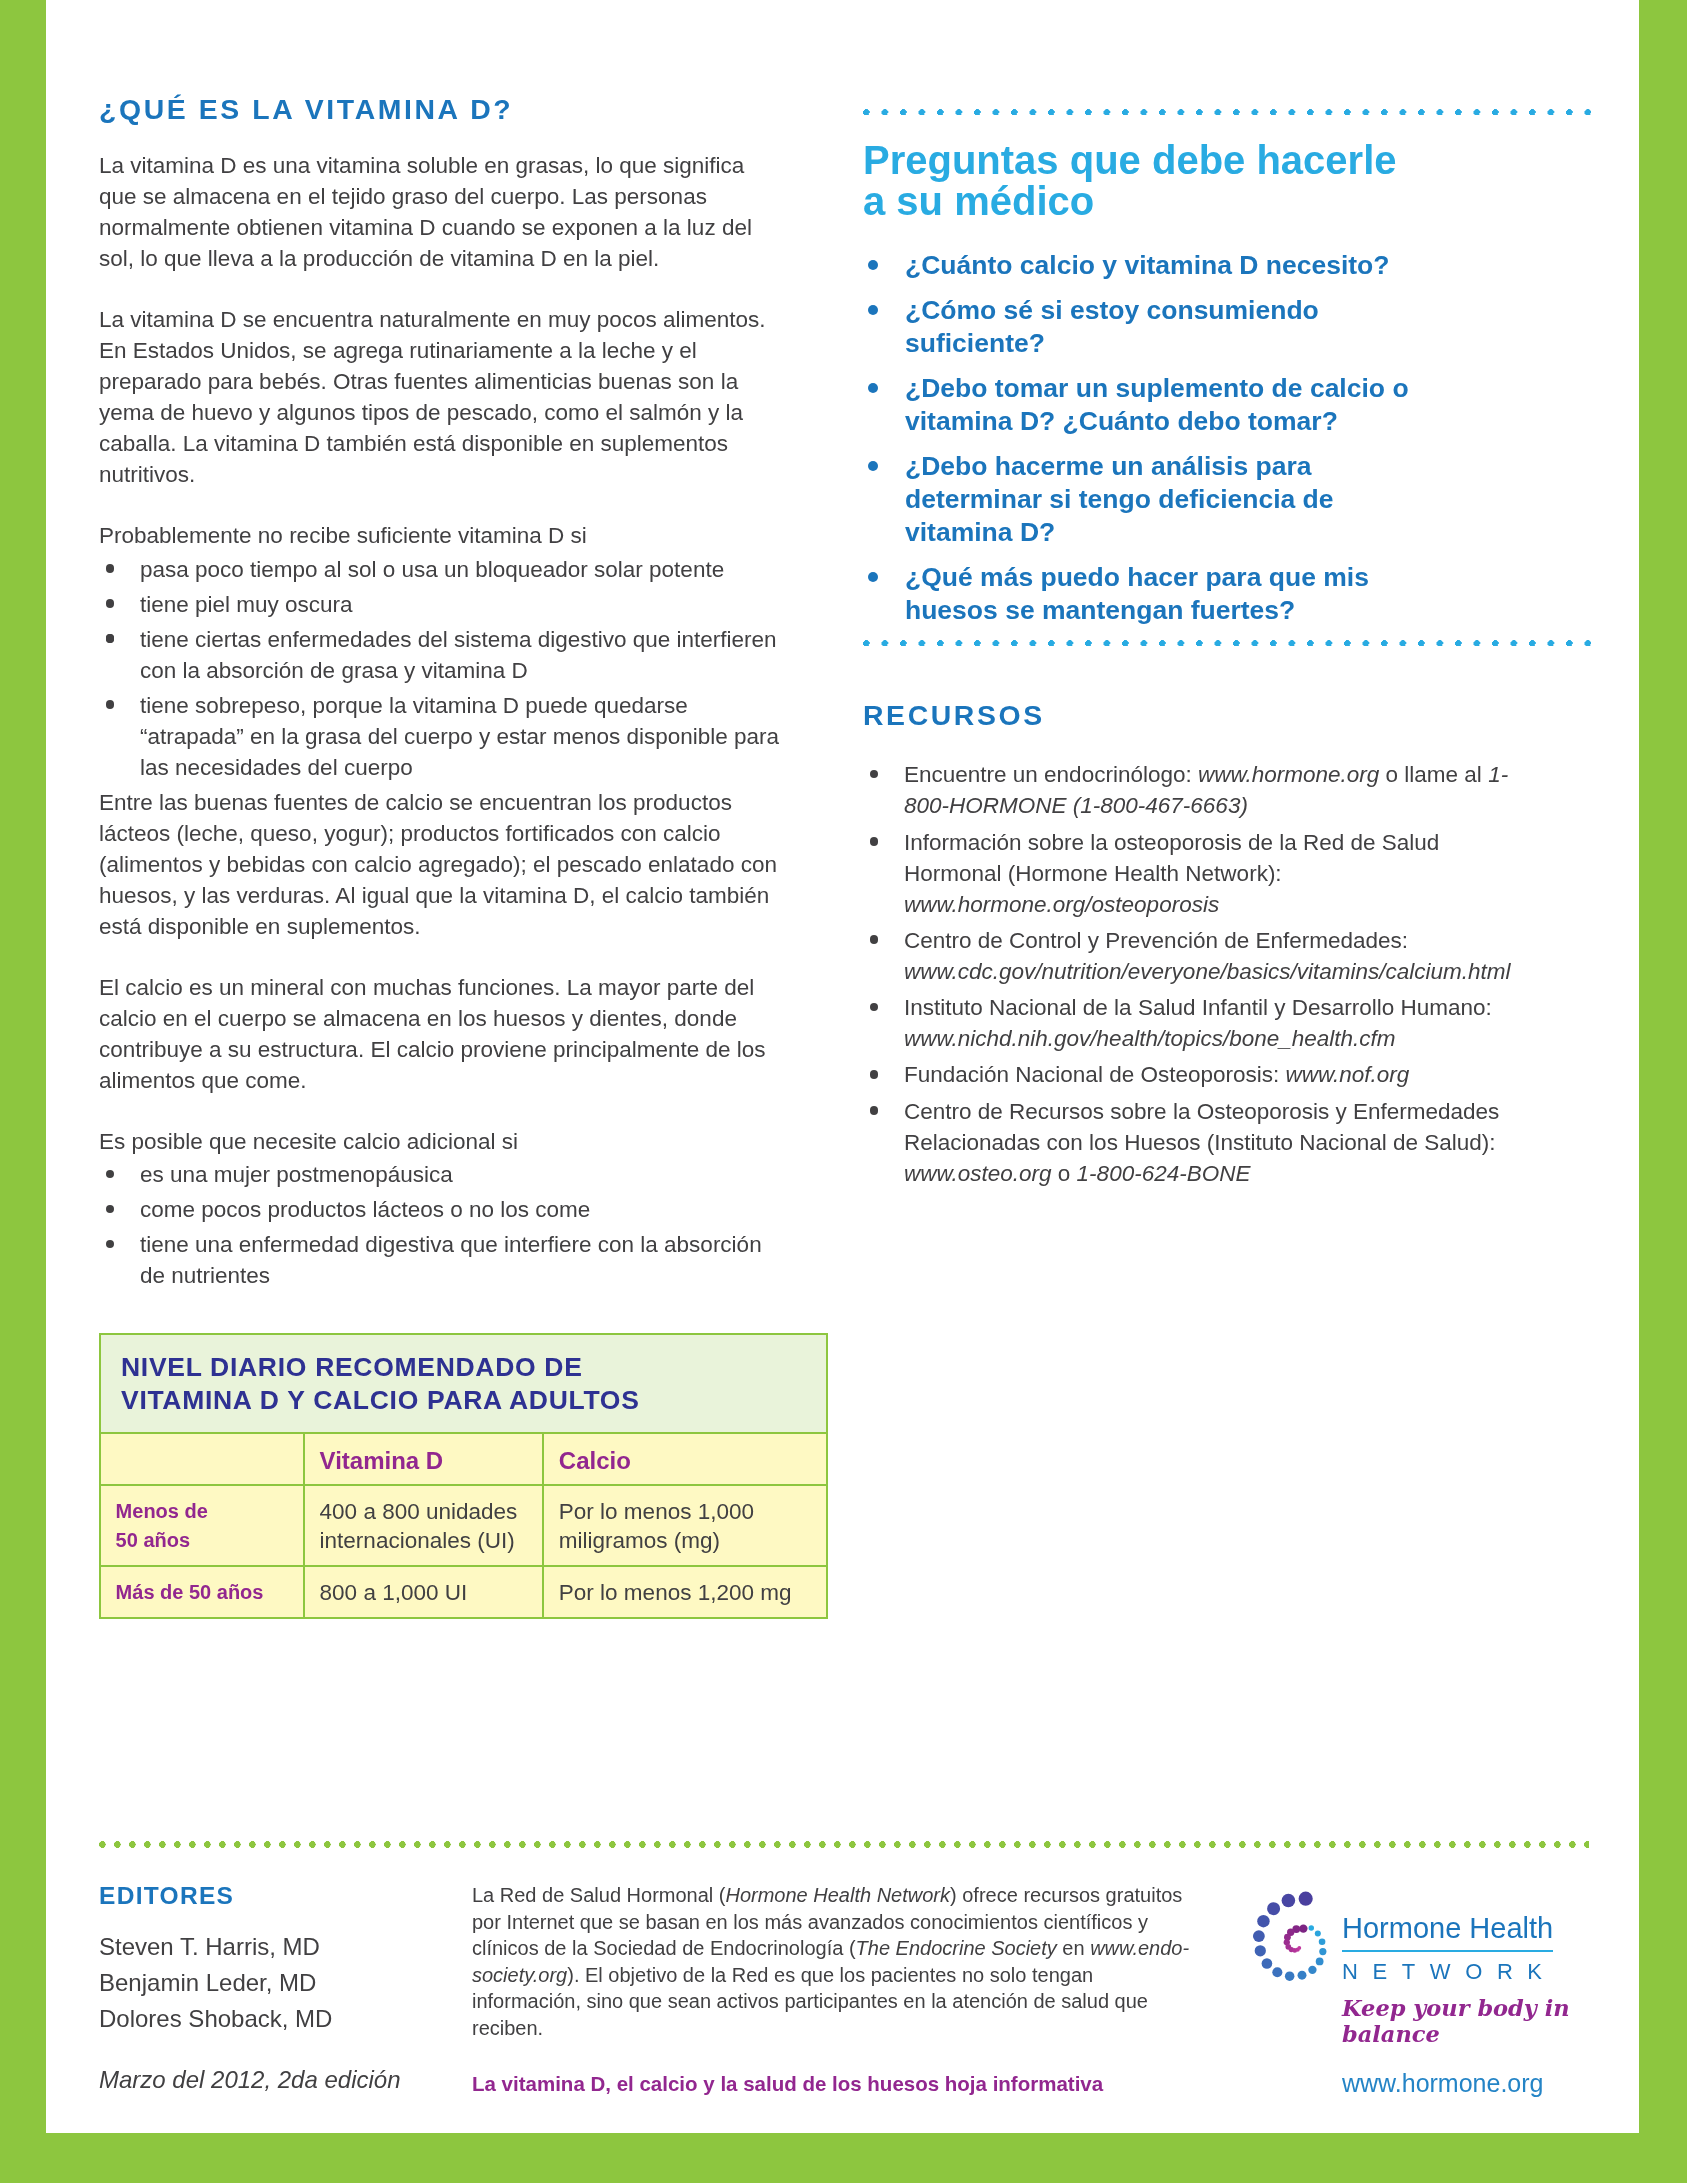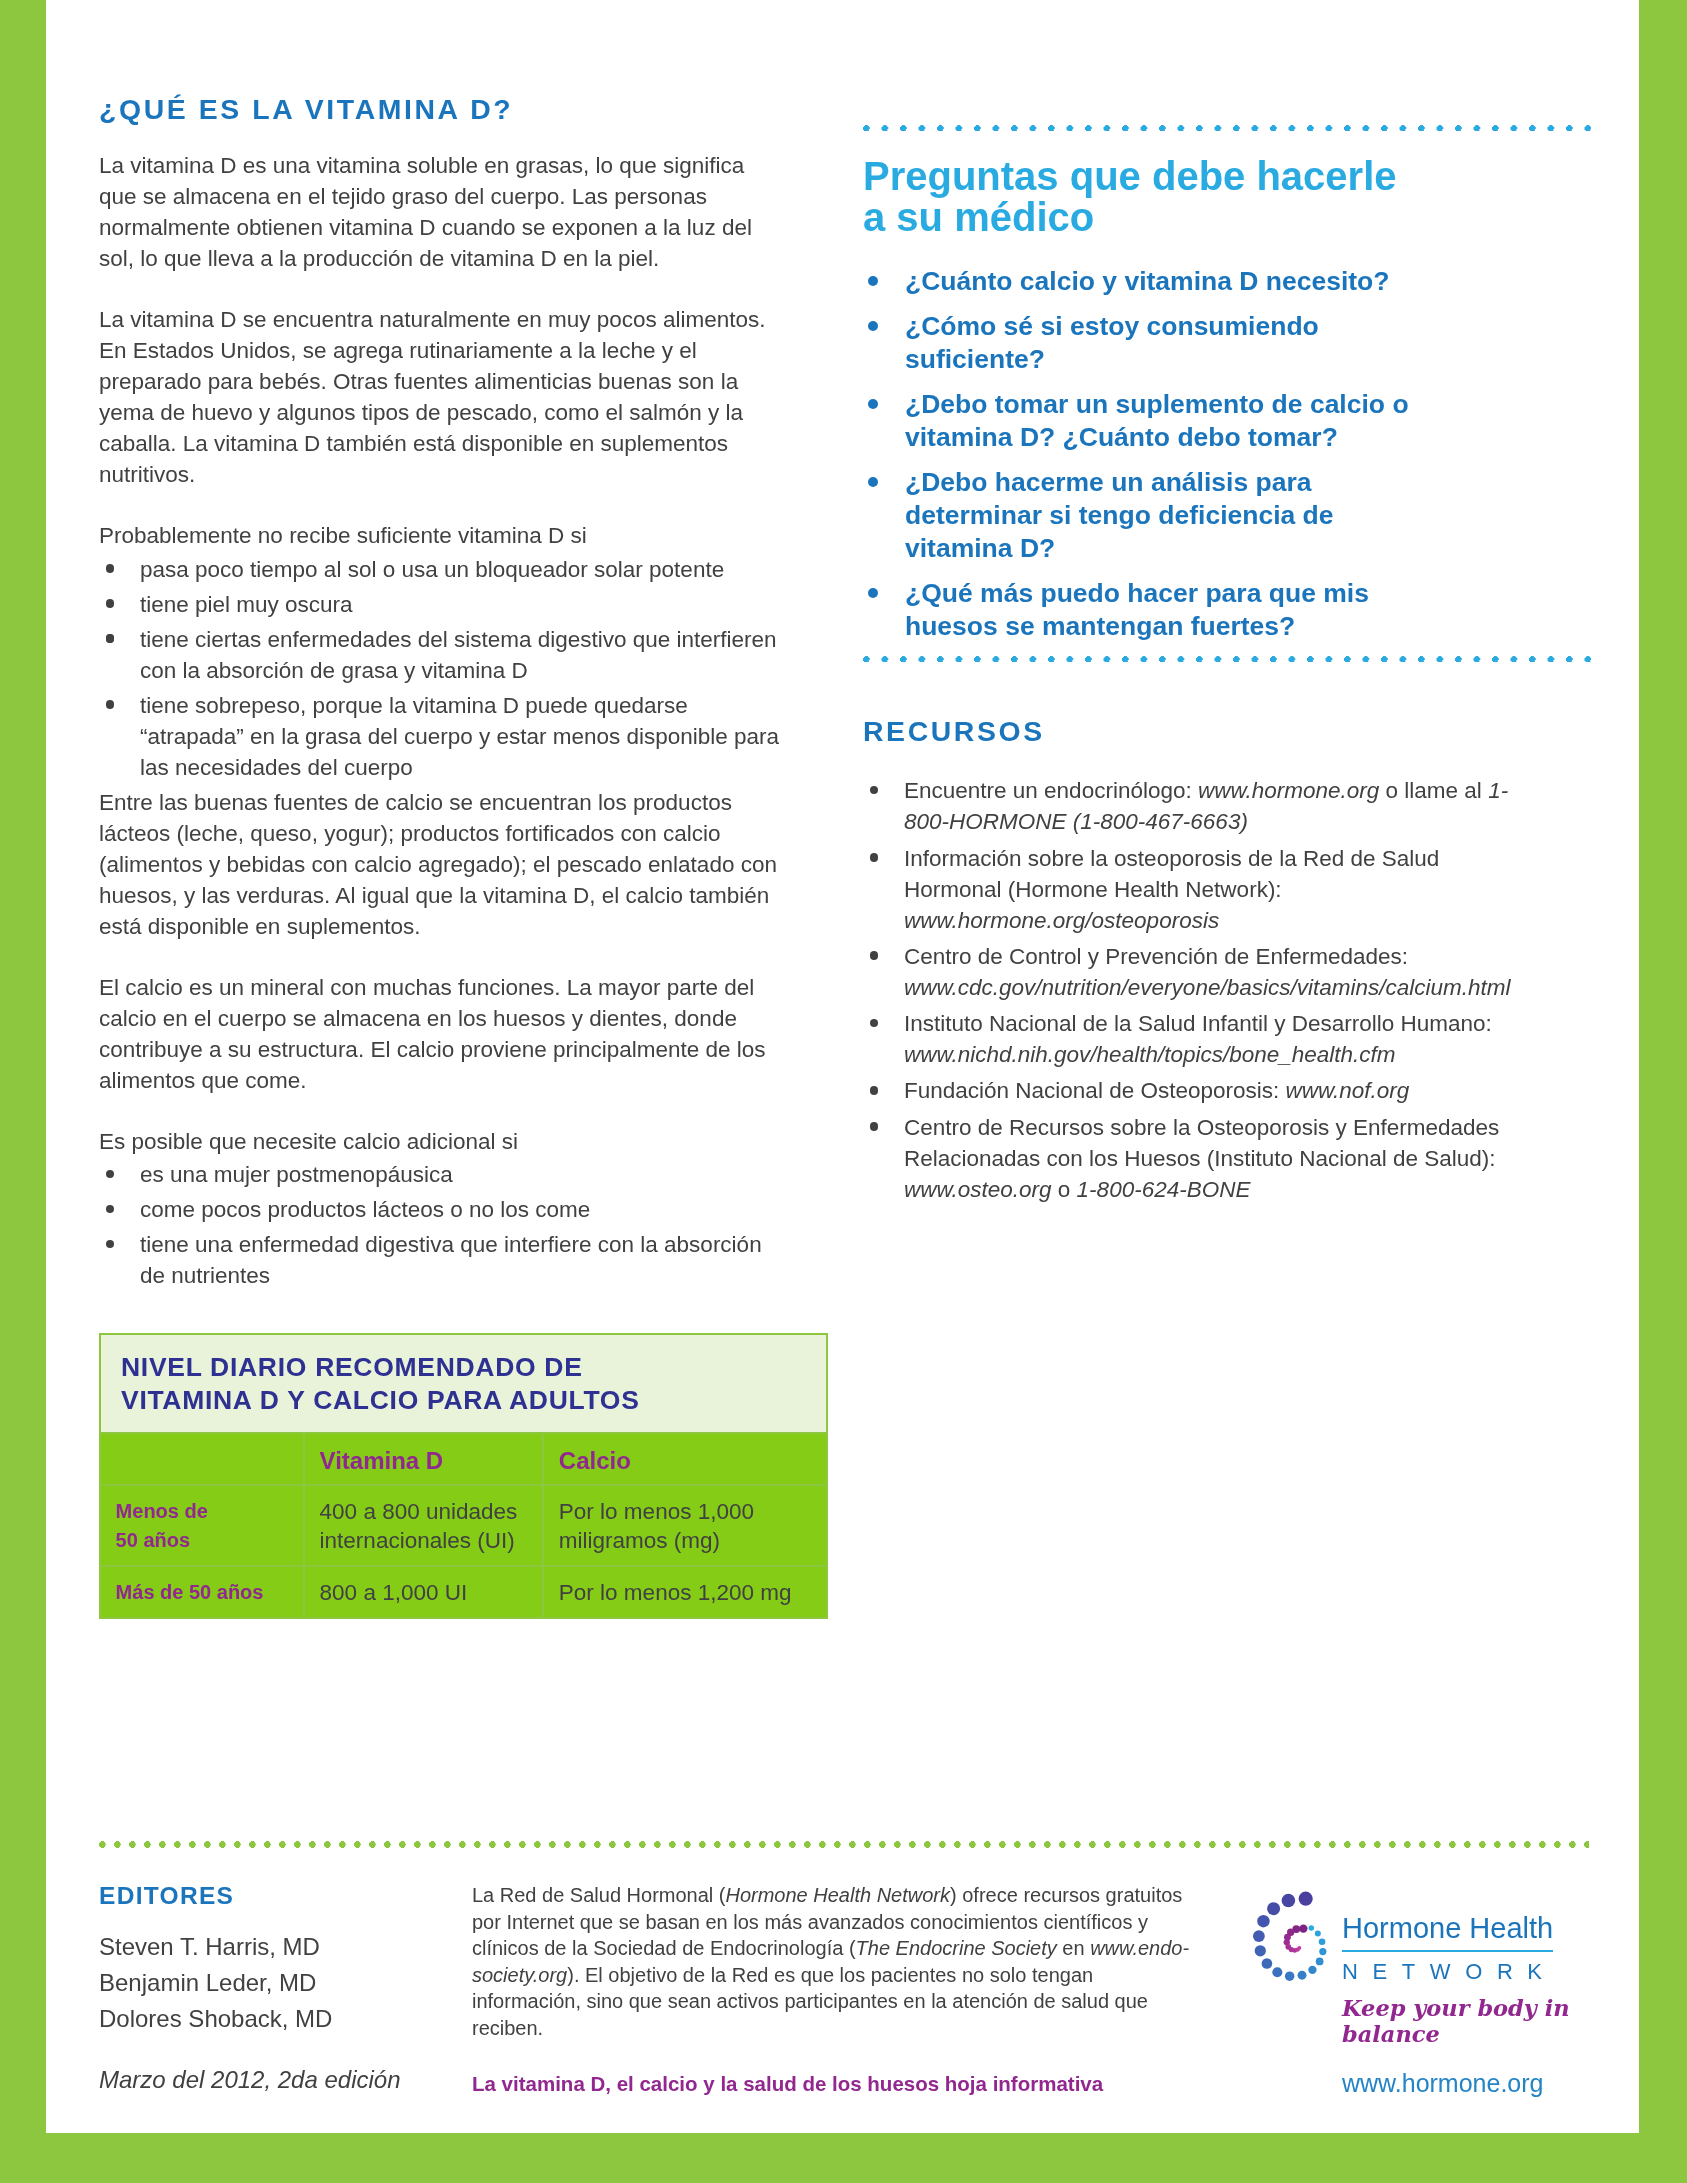--- a/index.html
+++ b/index.html
@@ -22,30 +22,30 @@
   .intro-p{font-size:22.5px;line-height:31px;margin:0;width:681px;}
   ul.blist{list-style:none;margin:2.6px 0 0 0;padding:0;width:681px;}
   ul.blist li{position:relative;padding-left:41px;font-size:22.5px;line-height:31px;margin:0 0 4px 0;}
   ul.blist li .dot{position:absolute;left:6.6px;top:10.6px;width:8.6px;height:8.6px;border-radius:50%;background:var(--ink);}
 
   
   .rda-table-wrap{margin-top:42px;width:725px;border:2px solid var(--green);}
   .rda-title{background:var(--green-light);padding:16px 20px 14.6px 20px;font-size:26.5px;line-height:33px;
              font-weight:bold;color:var(--indigo);letter-spacing:0.7px;white-space:pre-line;
              border-bottom:2px solid var(--green);}
-  table.rda{width:100%;border-collapse:collapse;background:#84cc16;}
+  table.rda{width:100%;border-collapse:collapse;background:#fef9c3;}
   table.rda col.c1{width:28%;} table.rda col.c2{width:33%;} table.rda col.c3{width:39%;}
   table.rda th, table.rda td{border-left:2px solid var(--green);border-top:2px solid var(--green);
         padding:10.6px 14.6px;font-size:22.5px;line-height:29px;text-align:left;vertical-align:top;font-weight:normal;}
   table.rda tr > *:first-child{border-left:none;}
   table.rda thead th{border-top:none;color:var(--purple);font-weight:bold;font-size:24px;padding:12px 14.6px 9.3px 14.6px;}
   table.rda tbody th{color:var(--purple);font-weight:bold;font-size:20px;white-space:pre-line;}
 
   
-  .col-right{position:absolute;left:863px;top:125px;width:728px;}
+  .col-right{position:absolute;left:863px;top:109px;width:728px;}
   .dotline-blue{height:7.3px;background-image:radial-gradient(circle closest-side at 3.3px 3.3px,var(--blue-light) 98%,transparent 100%);
                 background-size:18.5px 7.3px;background-repeat:repeat-x;}
   .q-title{margin-top:24px;font-size:40px;line-height:41px;font-weight:bold;color:var(--blue-light);white-space:pre-line;}
   ul.qlist{list-style:none;margin:26.5px 0 0 0;padding:0;width:576px;}
   ul.qlist li{position:relative;padding-left:42px;font-size:26.5px;line-height:33px;font-weight:bold;
               color:var(--blue);margin:0 0 12px 0;}
   ul.qlist li .qdot{position:absolute;left:5.3px;top:11.2px;width:10px;height:10px;border-radius:50%;background:var(--blue);}
   .dotline-blue.second{margin-top:13.2px;}
   .rec-heading{margin-top:52px;font-size:28.4px;line-height:32px;font-weight:bold;color:var(--blue);
                letter-spacing:2.6px;margin-bottom:0;}

